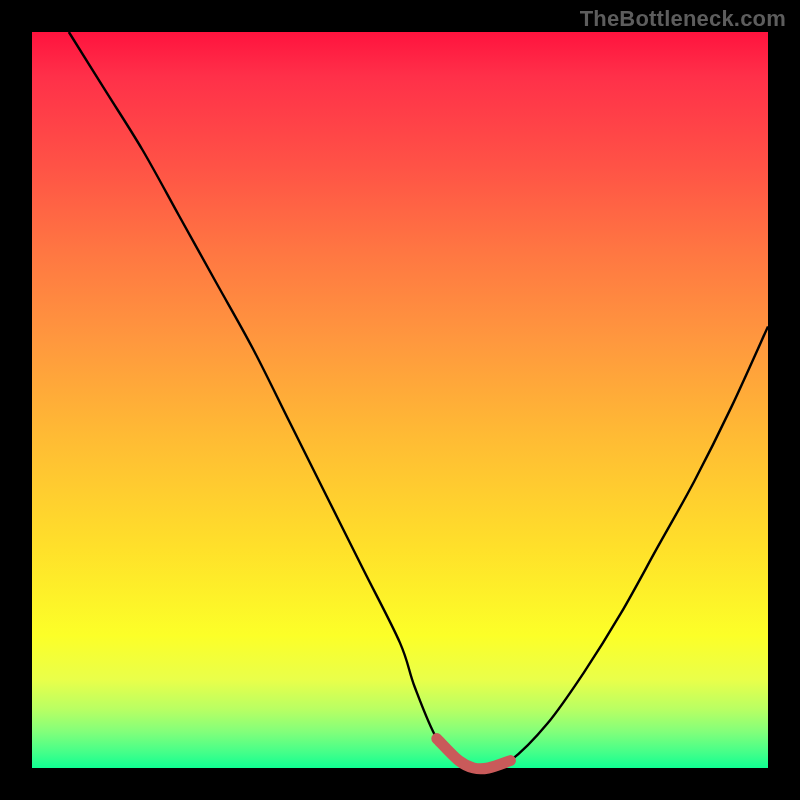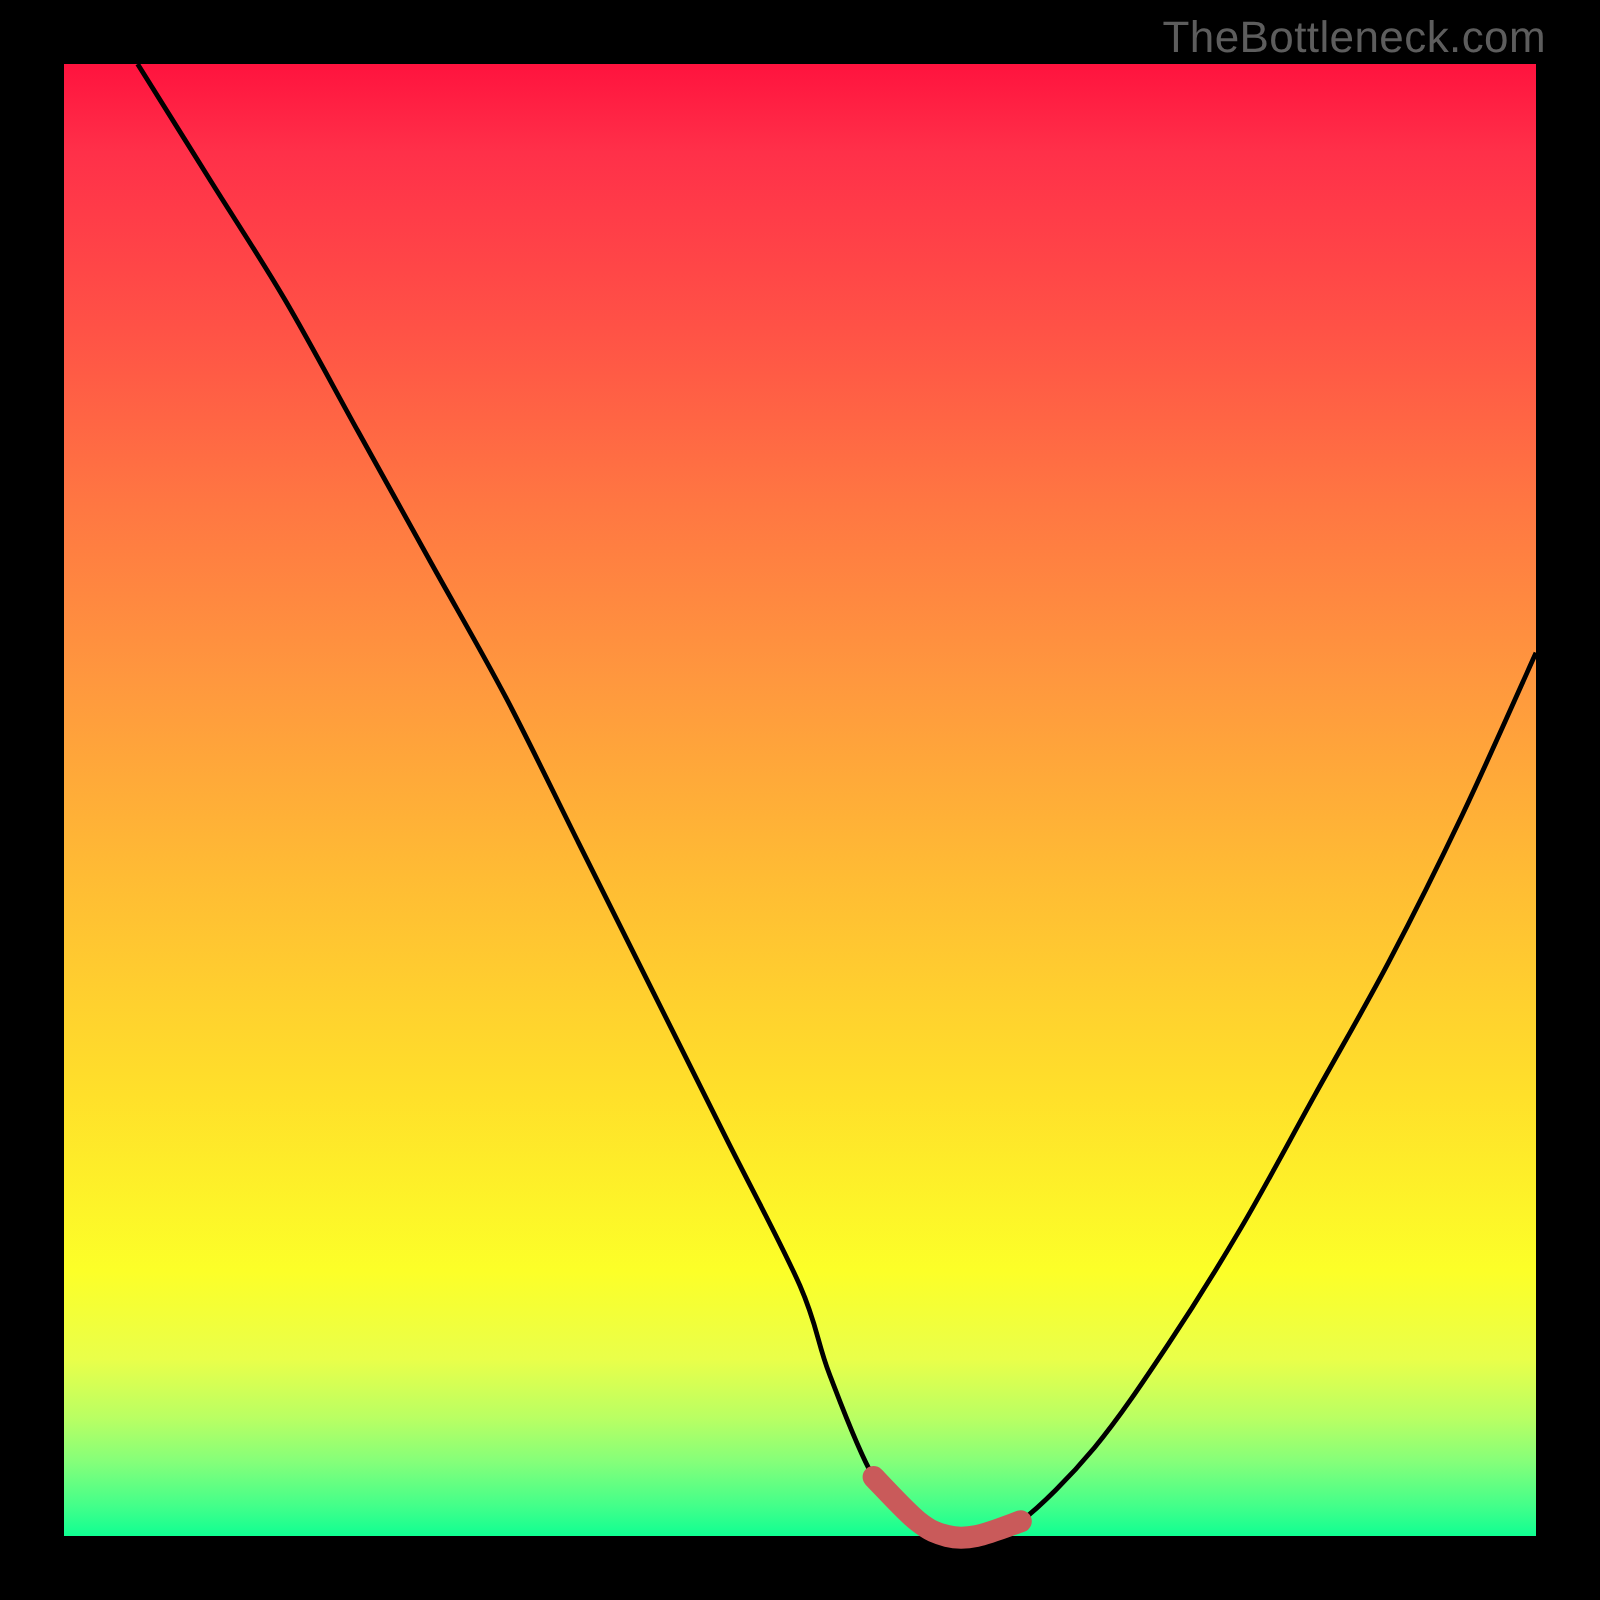--- a/index.html
+++ b/index.html
@@ -13,24 +13,24 @@
   }
   .frame {
     position: relative;
     width: 800px;
     height: 800px;
     background: #000;
   }
   .watermark {
     position: absolute;
     top: 6px;
-    right: 27px;
+    right: 14px;
     color: #5d5d5d;
     font-size: 22px;
-    font-weight: 400;
+    font-weight: 700;
     letter-spacing: 0.2px;
     z-index: 10;
   }
   .plot-area {
     position: absolute;
     left: 32px;
     top: 32px;
     width: 736px;
     height: 736px;
     background: linear-gradient(to bottom,

